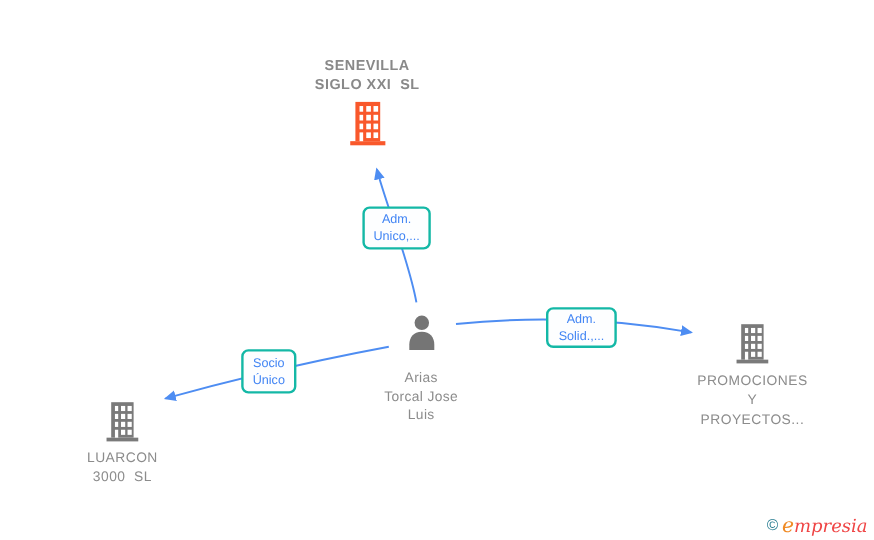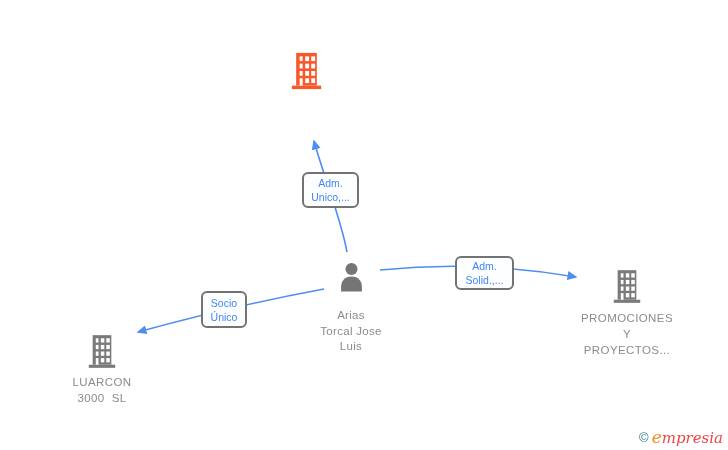--- a/index.html
+++ b/index.html
@@ -16,21 +16,21 @@
   }
   .bold{font-weight:700;font-size:12px;color:#898989;}
   .person-label{
     color:#8C8C8C;font-size:11.5px;line-height:15.5px;text-align:center;letter-spacing:0.3px;
   }
   .bld-orange{fill:#F9582B;}
   .bld-gray{fill:#7A7A7A;}
   .person-ic{fill:#757575;}
   .edge-label{
     position:absolute;display:flex;align-items:center;justify-content:center;
-    border:2px solid #737373;border-radius:6px;background:#FDFEFF;
+    border:2px solid #14b8a6;border-radius:6px;background:#FDFEFF;
     color:#4285F4;font-size:10.5px;line-height:14px;text-align:center;
     box-sizing:border-box;
   }
   .brand{
     position:absolute;right:5px;bottom:3px;font-size:15px;line-height:18px;
     font-family:"DejaVu Serif", serif;font-style:italic;color:#28657A;
   }
   .brand .copy{font-style:normal;color:#2B7F93;font-family:"Liberation Sans",sans-serif;font-size:13px;vertical-align:1px;margin-right:3px;}
   .brand .e{color:#F08A24;font-size:17px;}
   .brand .rest{color:#ef4444;}
@@ -45,20 +45,22 @@
       <marker id="arrow" markerWidth="11" markerHeight="10" refX="8.5" refY="4.5" orient="auto" markerUnits="userSpaceOnUse">
         <path d="M0,0 L10,4.5 L0,9 Z" fill="#4E8DF2"></path>
       </marker>
     </defs>
     <path class="edge" d="M 347,252 C 341,218 321,168 314,141" marker-end="url(#arrow)"></path>
     <path class="edge" d="M 380,270 Q 478,260 576,277" marker-end="url(#arrow)"></path>
     <path class="edge" d="M 324,289 C 270,299 196,316 138,332" marker-end="url(#arrow)"></path>
   </svg>
 
   <div class="node" style="left:221px;top:46px;width:170px;">
+    <div class="company-label bold pre">SENEVILLA
+SIGLO XXI  SL</div>
     <svg width="31" height="40" viewBox="0 0 36 42" style="margin-top:5px">
       <rect class="bld-orange" x="6" y="0" width="24" height="38"></rect>
       <rect class="bld-orange" x="1" y="38" width="34" height="4"></rect>
       <g fill="#ffffff">
         <rect x="10" y="4" width="3.5" height="5.5"></rect>
           <rect x="16.5" y="4" width="4.5" height="5.5"></rect>
           <rect x="23.5" y="4" width="4.5" height="5.5"></rect>
         <rect x="10" y="12.5" width="3.5" height="5.5"></rect>
           <rect x="16.5" y="12.5" width="4.5" height="5.5"></rect>
           <rect x="23.5" y="12.5" width="4.5" height="5.5"></rect>

